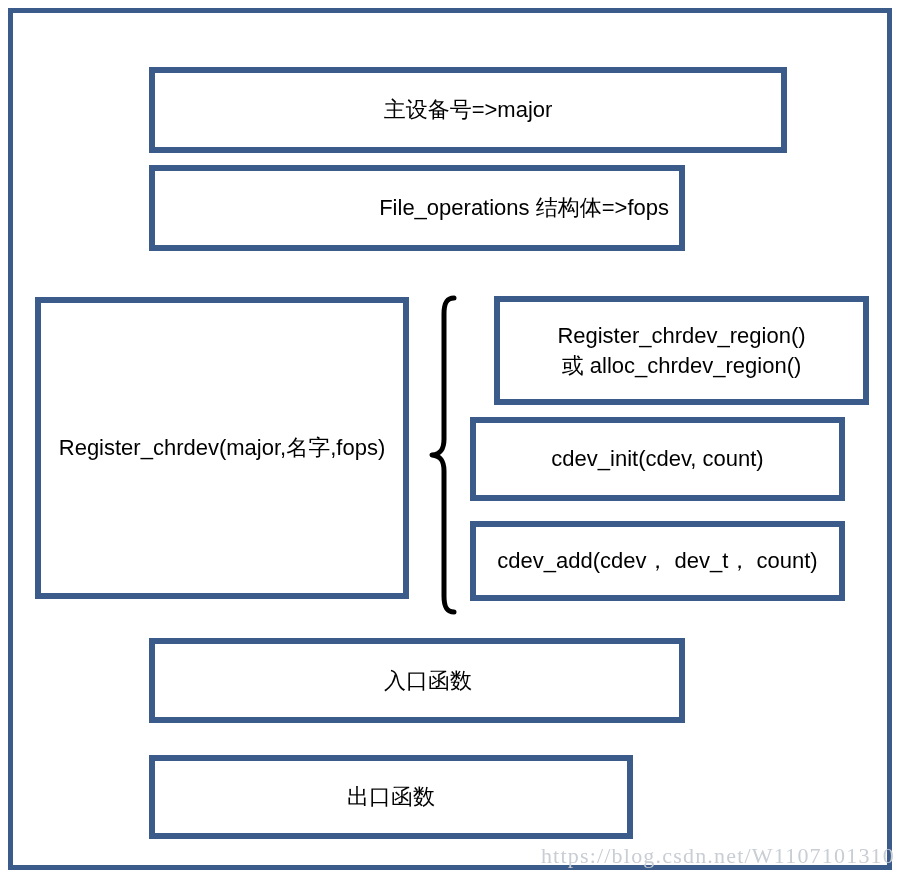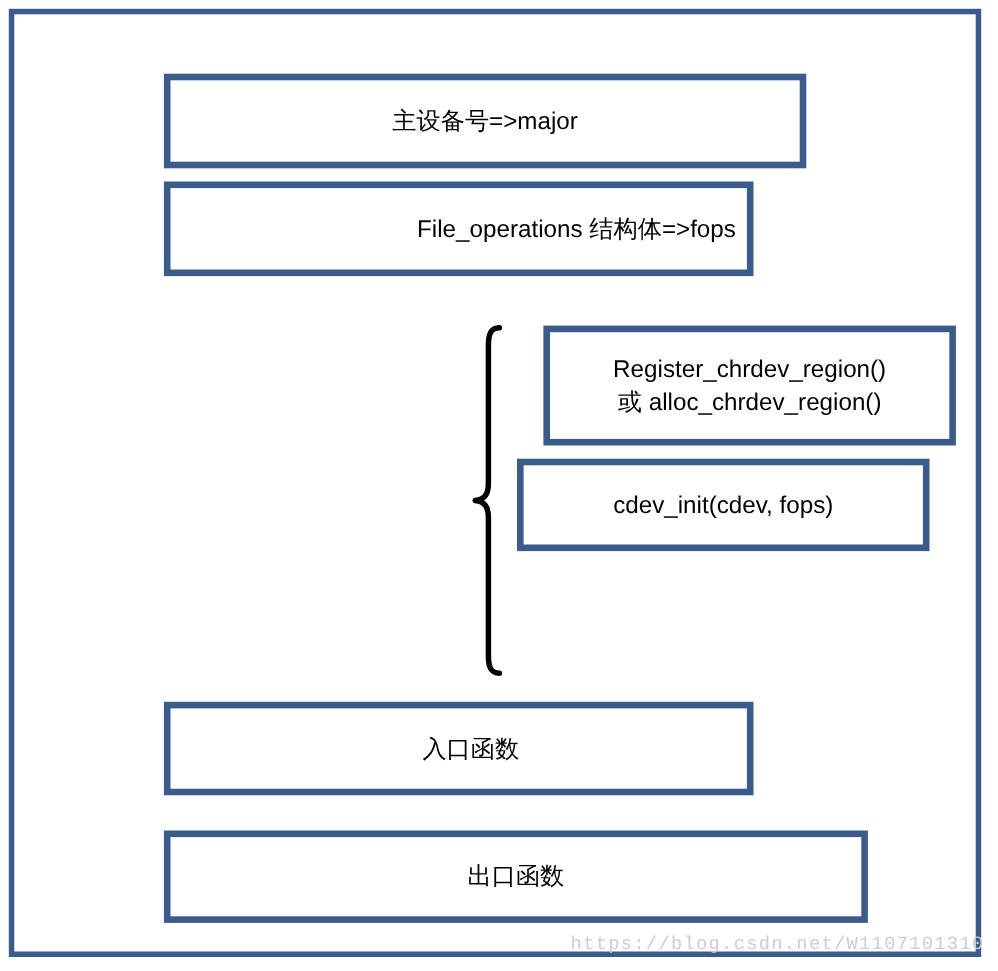--- a/index.html
+++ b/index.html
@@ -49,46 +49,46 @@
     padding: 4px 10px;
   }
 
   .box .label {
     display: block;
     width: 100%;
     white-space: pre-line;
   }
 
   
-  .box-major        { left: 149px; top: 67px;  width: 584px; height: 86px;  }
+  .box-major        { left: 149px; top: 67px;  width: 638px; height: 86px;  }
   .box-fops         { left: 149px; top: 165px; width: 536px; height: 86px; text-align: right;  }
   .box-regchrdev    { left: 35px;  top: 297px; width: 374px; height: 302px; }
   .box-region       { left: 470px; top: 296px; width: 375px; height: 109px; margin-left: 24px; }
   .box-cdevinit     { left: 470px; top: 417px; width: 375px; height: 84px;  }
   .box-cdevadd      { left: 470px; top: 521px; width: 375px; height: 80px;  }
   .box-entry        { left: 149px; top: 638px; width: 536px; height: 85px; padding-left: 32px;  }
-  .box-exit         { left: 149px; top: 755px; width: 640px; height: 84px;  }
+  .box-exit         { left: 149px; top: 755px; width: 484px; height: 84px;  }
 
   
   .brace {
     position: absolute;
     left: 428px;
     top: 294px;
     width: 30px;
     height: 322px;
   }
   .brace svg { display: block; width: 100%; height: 100%; }
 
   
   .watermark {
     position: absolute;
     right: 12px;
     bottom: 14px;
-    font-family: Liberation Mono, monospace;
-    font-size: 17px;
+    font-family: Liberation Serif, serif;
+    font-size: 22px;
     letter-spacing: 1.2px;
     color: #c9cdd4;
     white-space: nowrap;
     user-select: none;
   }
 </style>
 </head>
 <body>
 
 <div id="diagram-root">
@@ -96,42 +96,48 @@
   <div class="outer-frame"></div>
 
   <div class="box box-major">
     <span class="label">主设备号=&gt;major</span>
   </div>
 
   <div class="box box-fops">
     <span class="label">File_operations 结构体=&gt;fops</span>
   </div>
 
+  <div class="box box-regchrdev">
+    <span class="label">Register_chrdev(major,名字,fops)</span>
+  </div>
 
   <div class="brace">
     <svg viewBox="0 0 30 322" preserveAspectRatio="none" aria-hidden="true">
       <path d="M26 4
                C18 4, 16 10, 16 20
                L16 145
                C16 155, 13 160, 4 161
                C13 162, 16 167, 16 177
                L16 302
                C16 312, 18 318, 26 318" fill="none" stroke="#000000" stroke-width="5" stroke-linecap="round" stroke-linejoin="round"></path>
     </svg>
   </div>
 
   <div class="box box-region">
     <span class="label">Register_chrdev_region()
 或 alloc_chrdev_region()</span>
   </div>
 
   <div class="box box-cdevinit">
-    <span class="label">cdev_init(cdev, fops)</span>
+    <span class="label">cdev_init(cdev, count)</span>
   </div>
 
+  <div class="box box-cdevadd">
+    <span class="label">cdev_add(cdev， dev_t， count)</span>
+  </div>
 
   <div class="box box-entry">
     <span class="label">入口函数</span>
   </div>
 
   <div class="box box-exit">
     <span class="label">出口函数</span>
   </div>
 
   <div class="watermark">https://blog.csdn.net/W1107101310</div>

